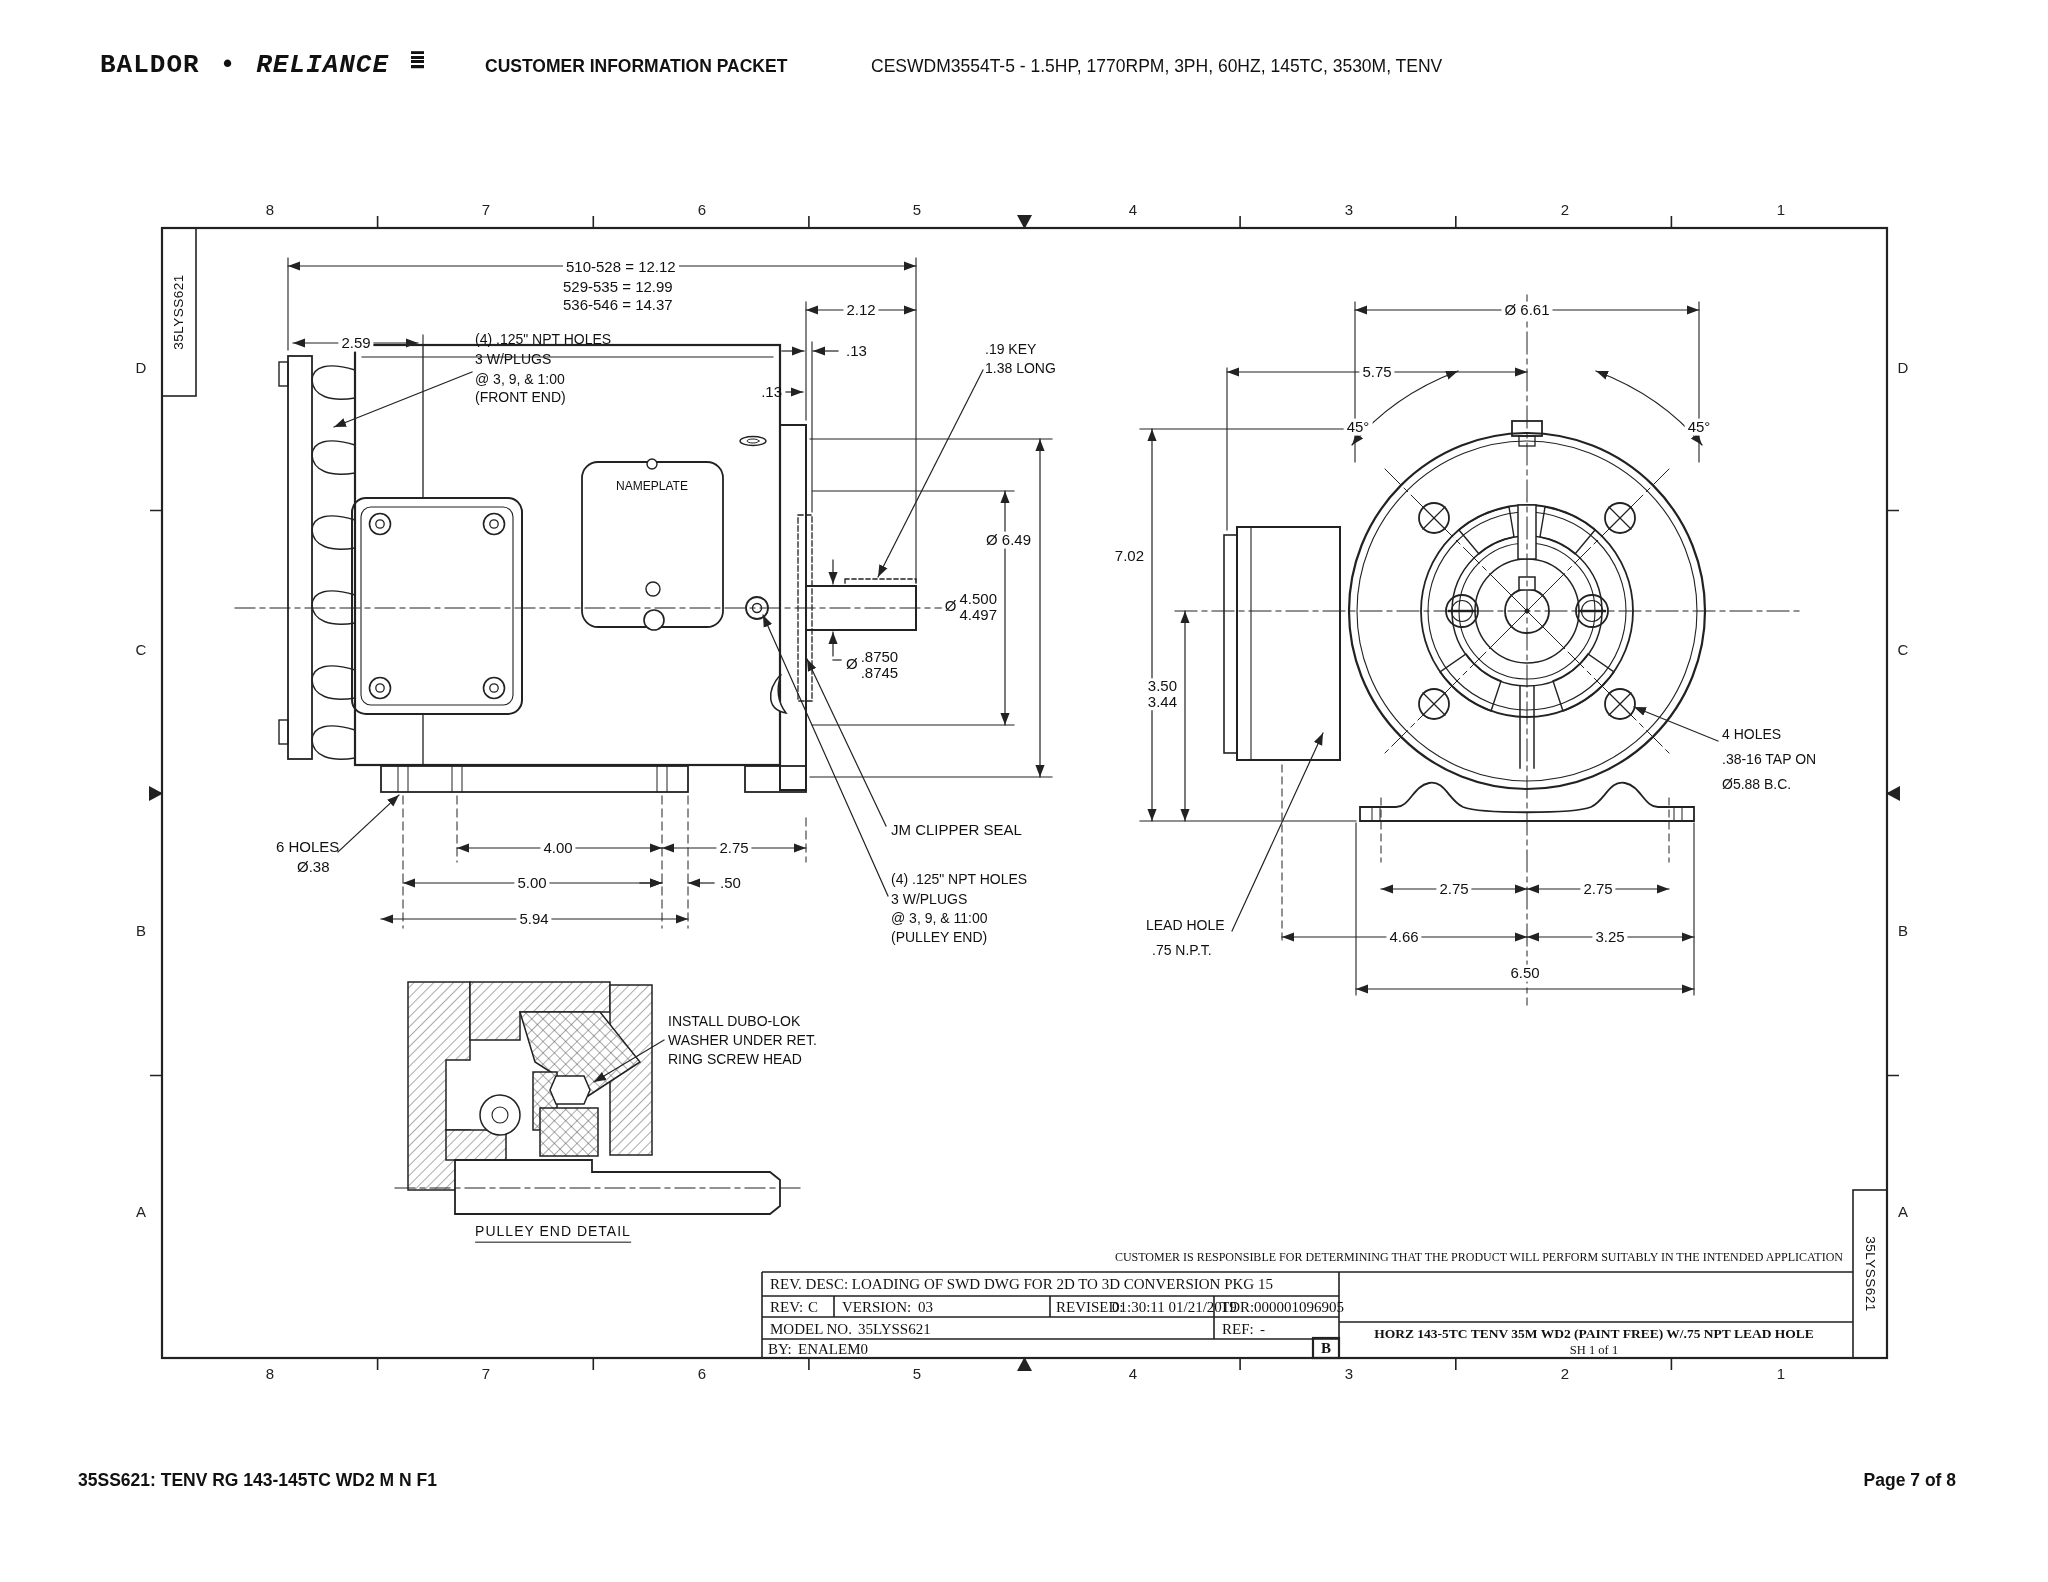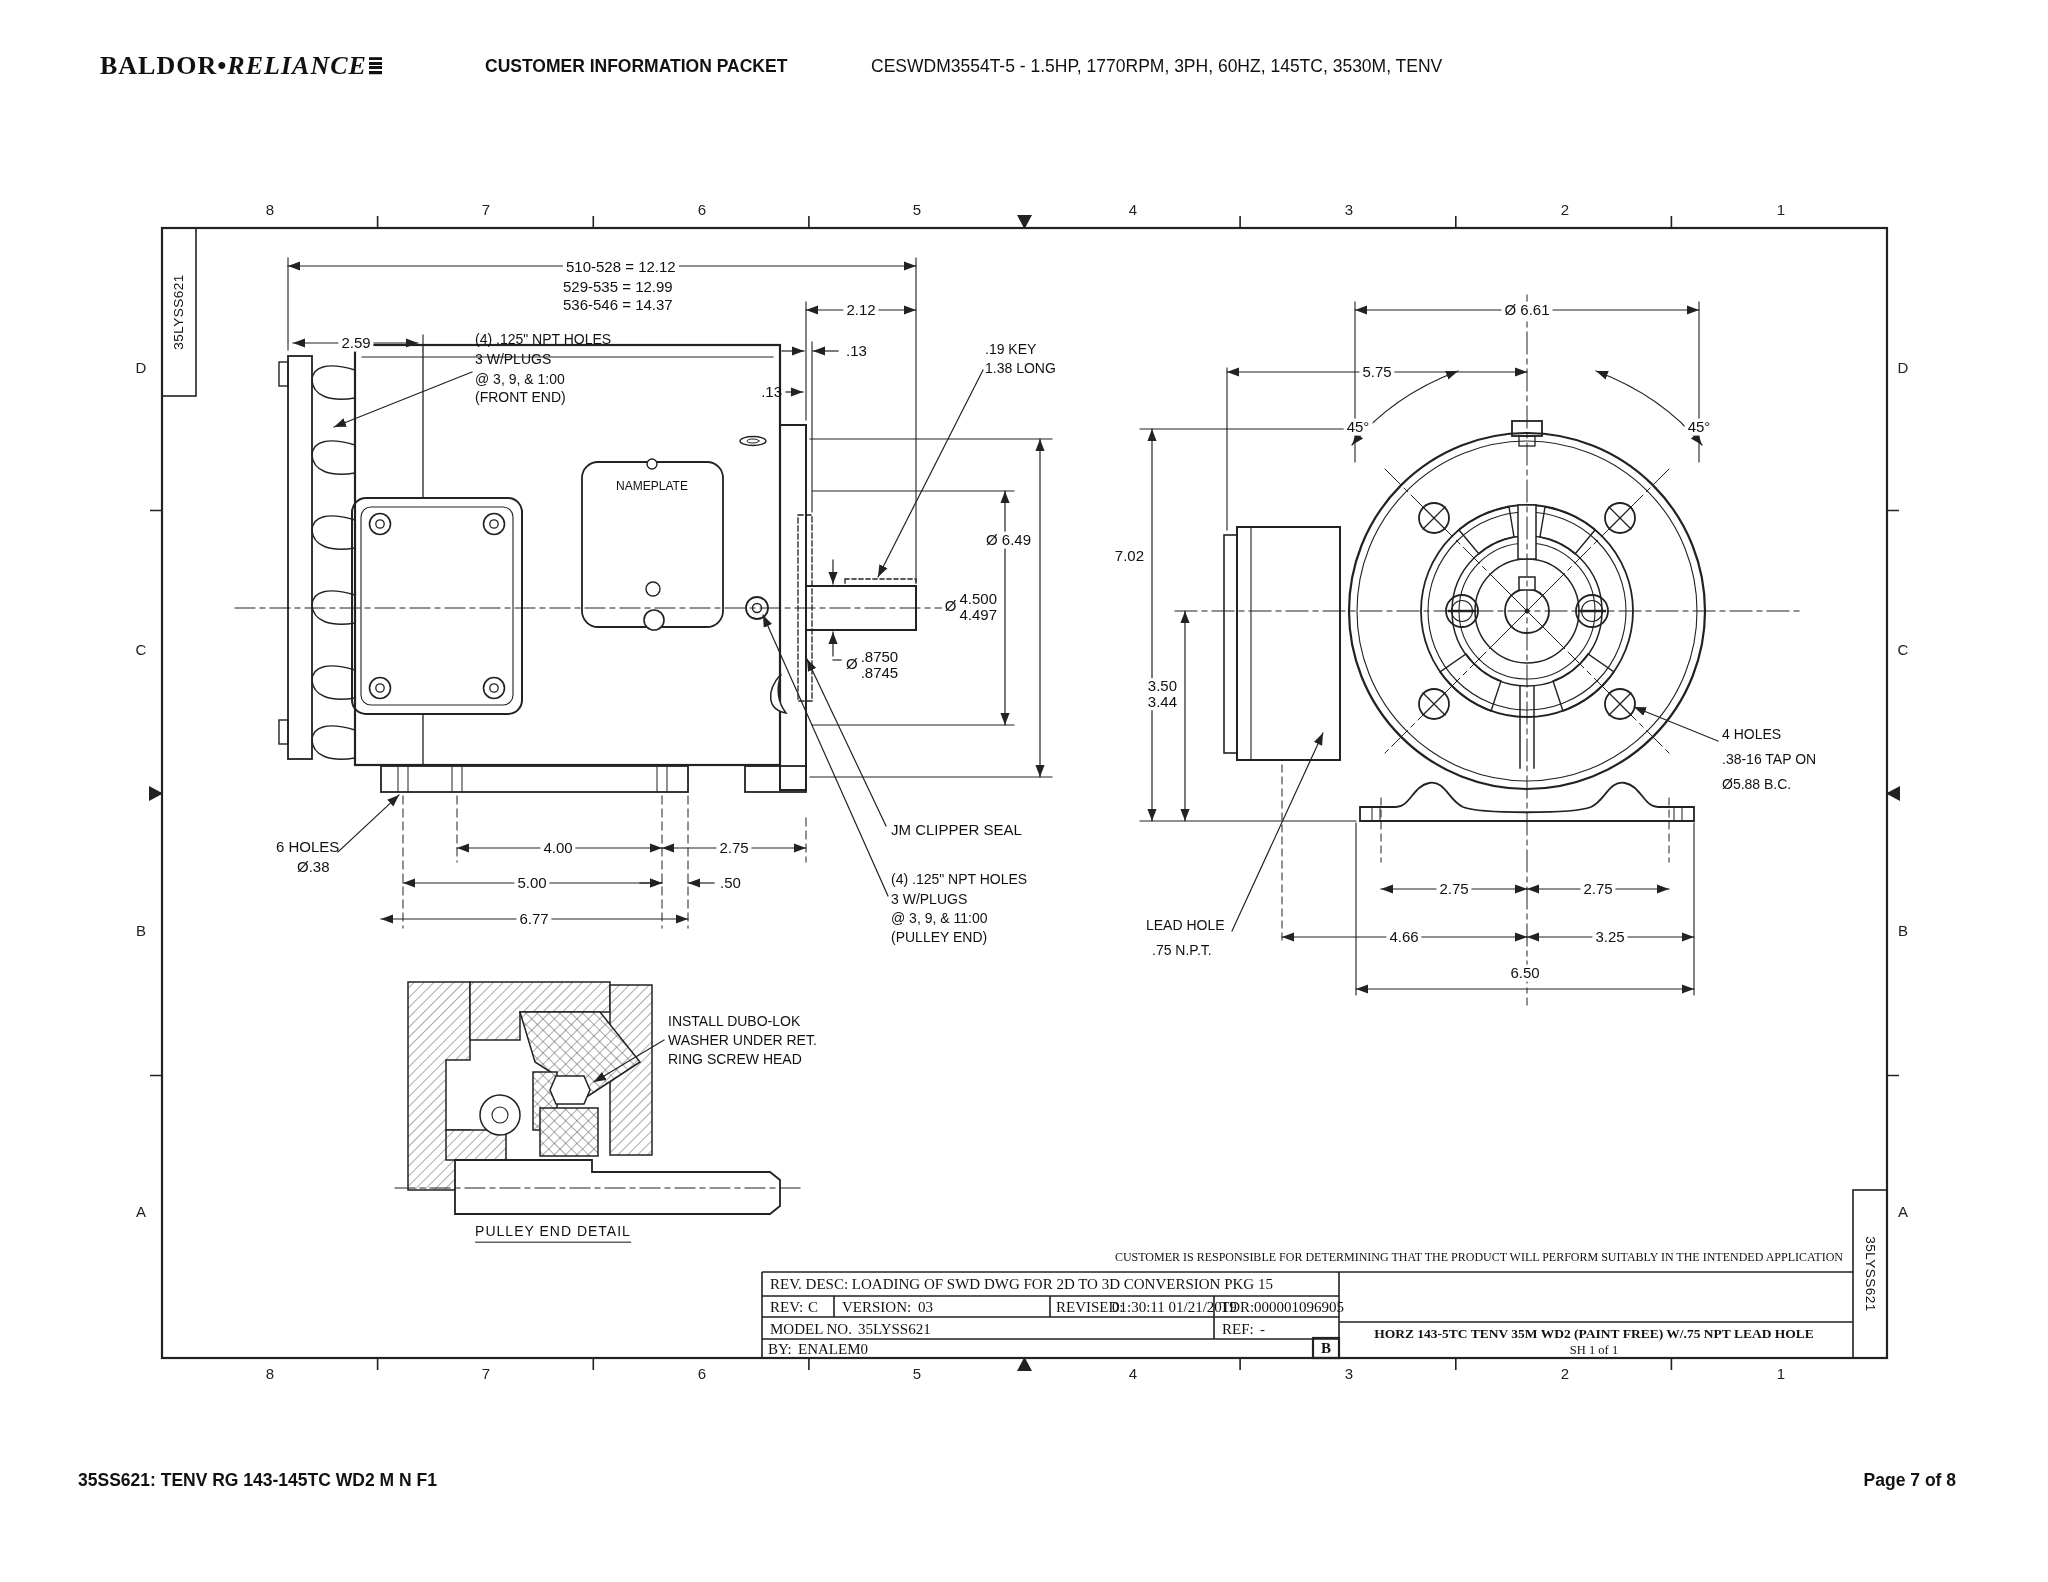--- a/index.html
+++ b/index.html
@@ -16,21 +16,21 @@
   .stacked{display:flex;align-items:center;gap:3px}
   .stack span{display:block;line-height:1.05}
   .zone{font-size:15px;color:#222}
   .v-up{transform:translate(-50%,-50%) rotate(-90deg);font-size:13.5px;letter-spacing:.5px}
   .v-down{transform:translate(-50%,-50%) rotate(90deg);font-size:13.5px;letter-spacing:.5px}
   .serif{font-family:"Liberation Serif",serif}
   .b{font-weight:bold}
   .underline{border-bottom:1.5px solid #111;padding-bottom:2px;letter-spacing:1px}
   .company{font-size:37px;font-weight:700;letter-spacing:2px;font-family:"Liberation Sans",sans-serif}
   .company sup{font-size:15px;vertical-align:18px}
-  .brand{display:flex;align-items:center;gap:0;font-family:Liberation Serif, serif;
+  .brand{display:flex;align-items:flex-start;gap:20px;font-family:Liberation Mono, monospace;
          font-weight:900;font-size:26px;letter-spacing:1px}
   .brand .it{font-style:italic}
   .brand-mark{display:inline-block;width:13px;height:17px;background:#111;margin-left:2px;
       background-image:repeating-linear-gradient(180deg,#111 0 3px,#fff 3px 4.5px)}
   .hdr{font-size:17.5px}
 </style>
 </head>
 <body>
 
 <div id="page">
@@ -303,21 +303,21 @@
   <span>Ø</span>
   <span class="stack">
     <span>.8750</span>
     <span>.8745</span>
   </span>
 </div>
 <div class="lbl c bg" style="left:558px;top:848px">4.00</div>
 <div class="lbl c bg" style="left:734px;top:848px">2.75</div>
 <div class="lbl c bg" style="left:532px;top:883px">5.00</div>
 <div class="lbl" style="left:720px;top:883px">.50</div>
-<div class="lbl c bg" style="left:534px;top:919px">6.77</div>
+<div class="lbl c bg" style="left:534px;top:919px">5.94</div>
 <div class="lbl" style="left:276px;top:847px">6 HOLES</div>
 <div class="lbl" style="left:297px;top:867px">Ø.38</div>
 <div class="lbl" style="left:891px;top:830px">JM CLIPPER SEAL</div>
 <div class="lbl sm" style="left:891px;top:880px">(4) .125" NPT HOLES</div>
 <div class="lbl sm" style="left:891px;top:900px">3 W/PLUGS</div>
 <div class="lbl sm" style="left:891px;top:919px">@ 3, 9, &amp; 11:00</div>
 <div class="lbl sm" style="left:891px;top:938px">(PULLEY END)</div>
 <div class="lbl c xs" style="left:652px;top:487px">NAMEPLATE</div>
 
 <div class="lbl c bg" style="left:1527px;top:310px">Ø 6.61</div>

